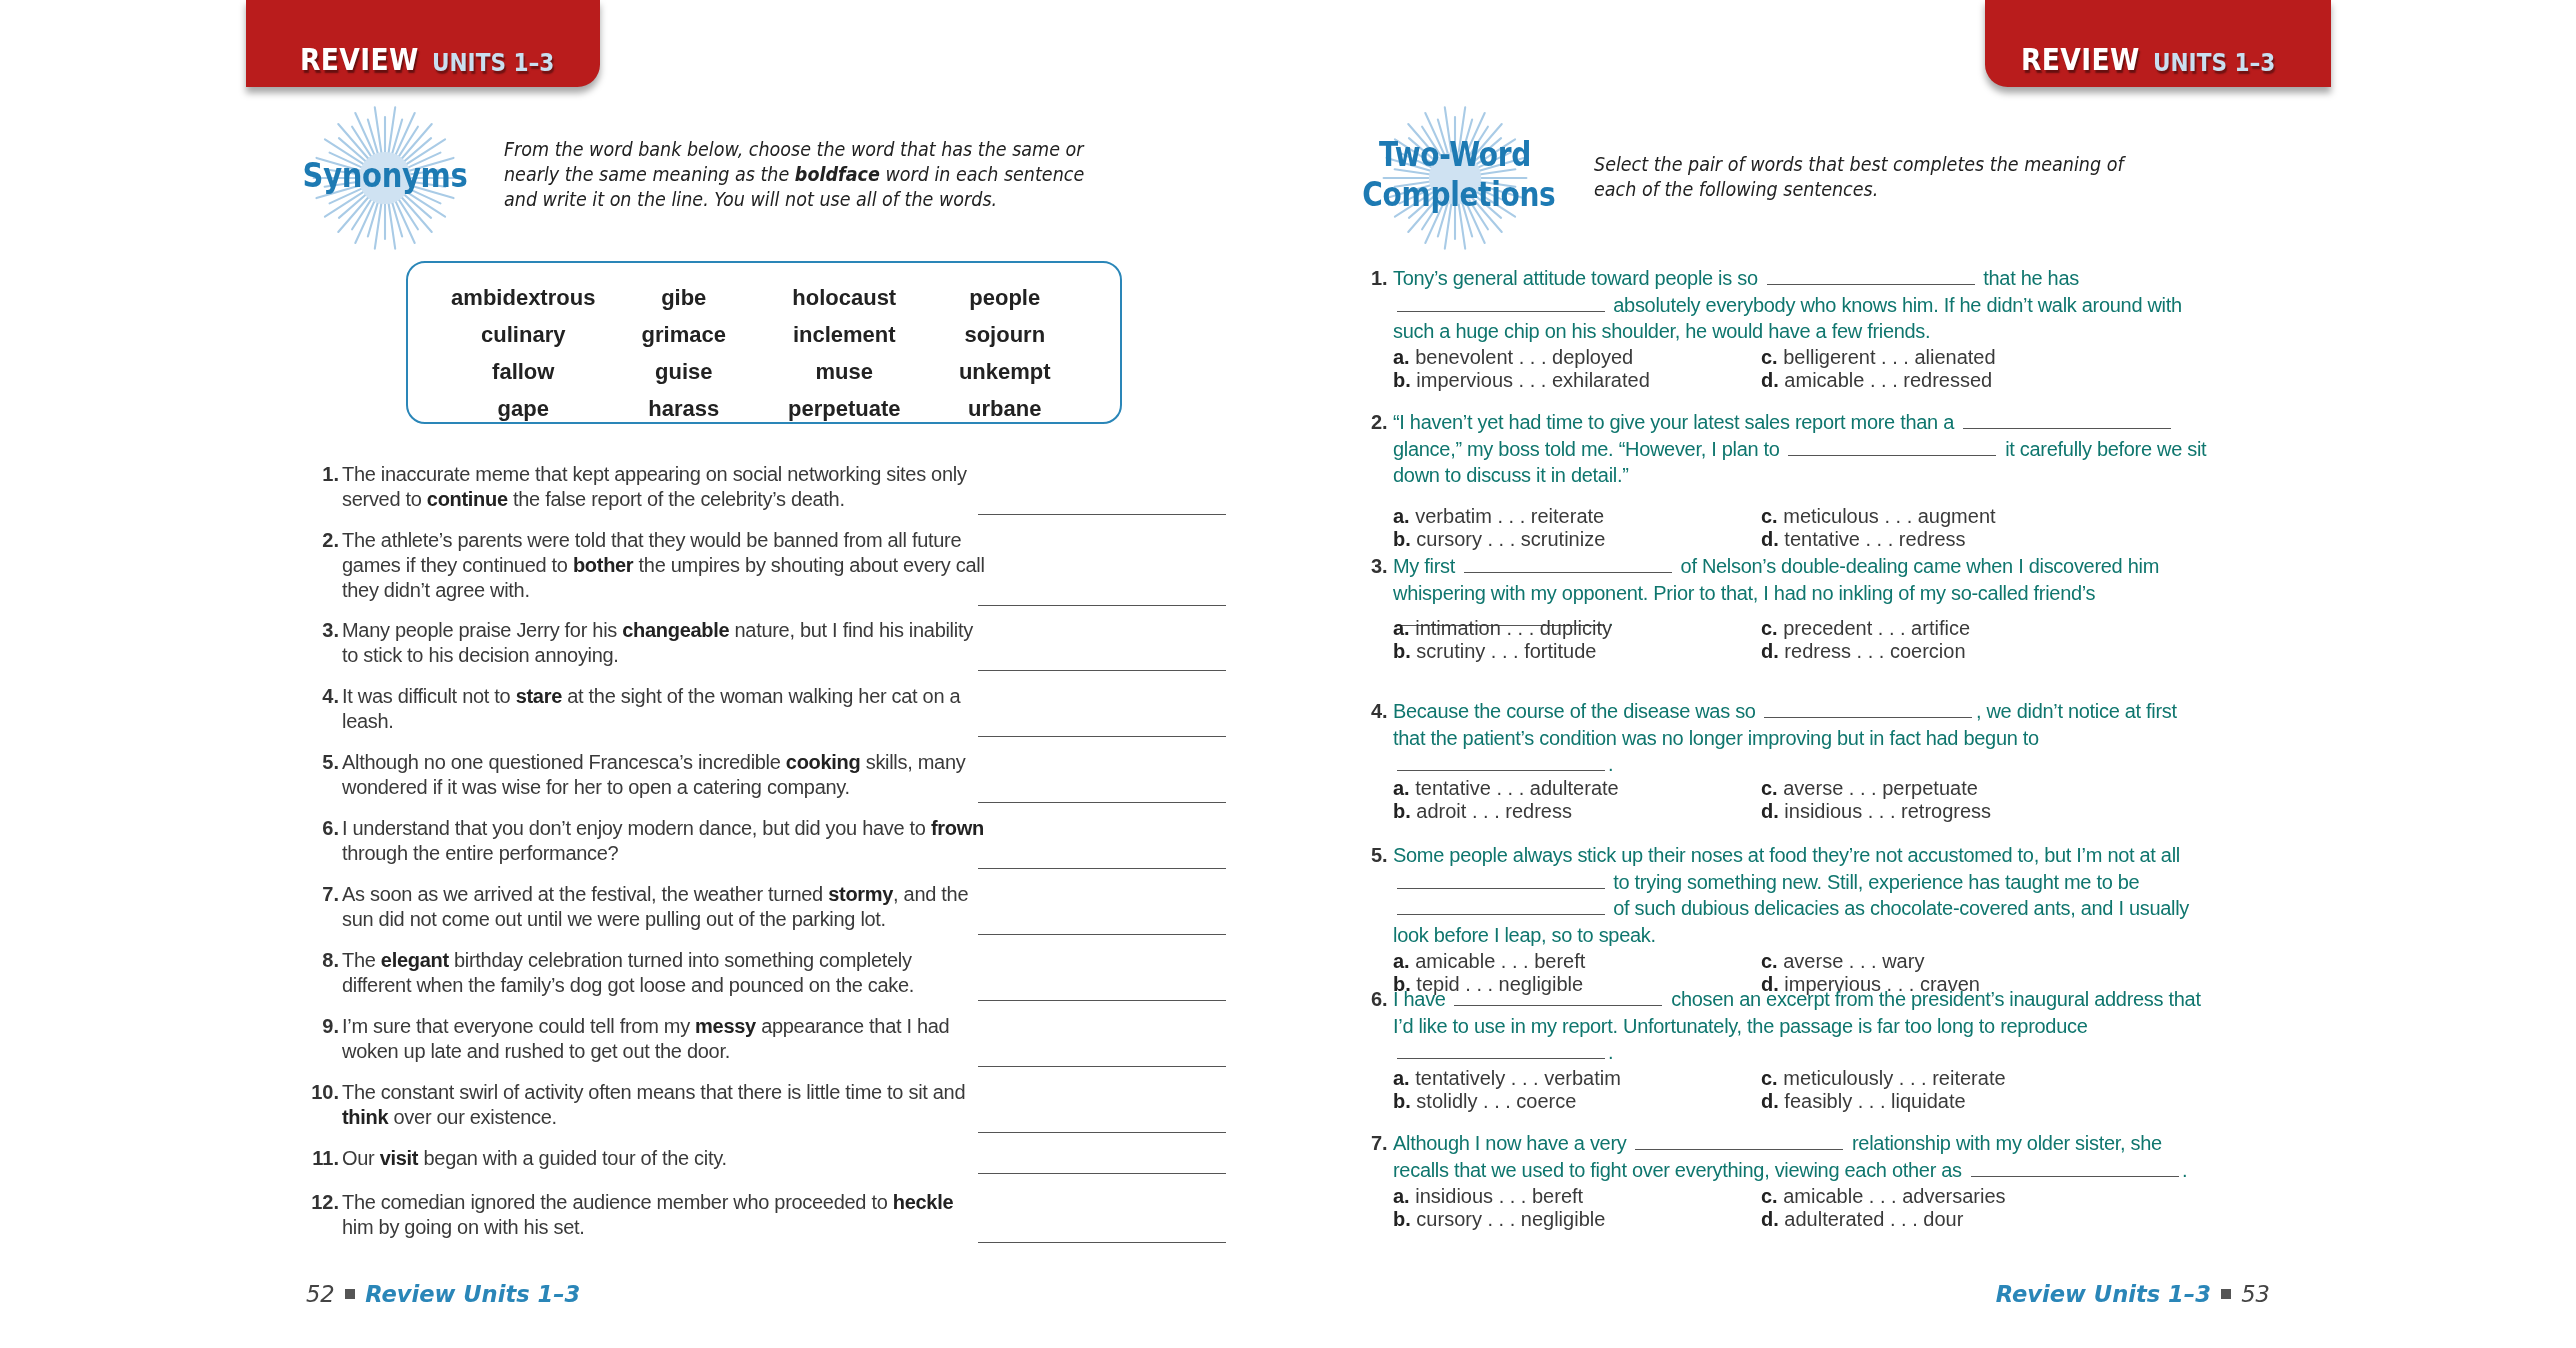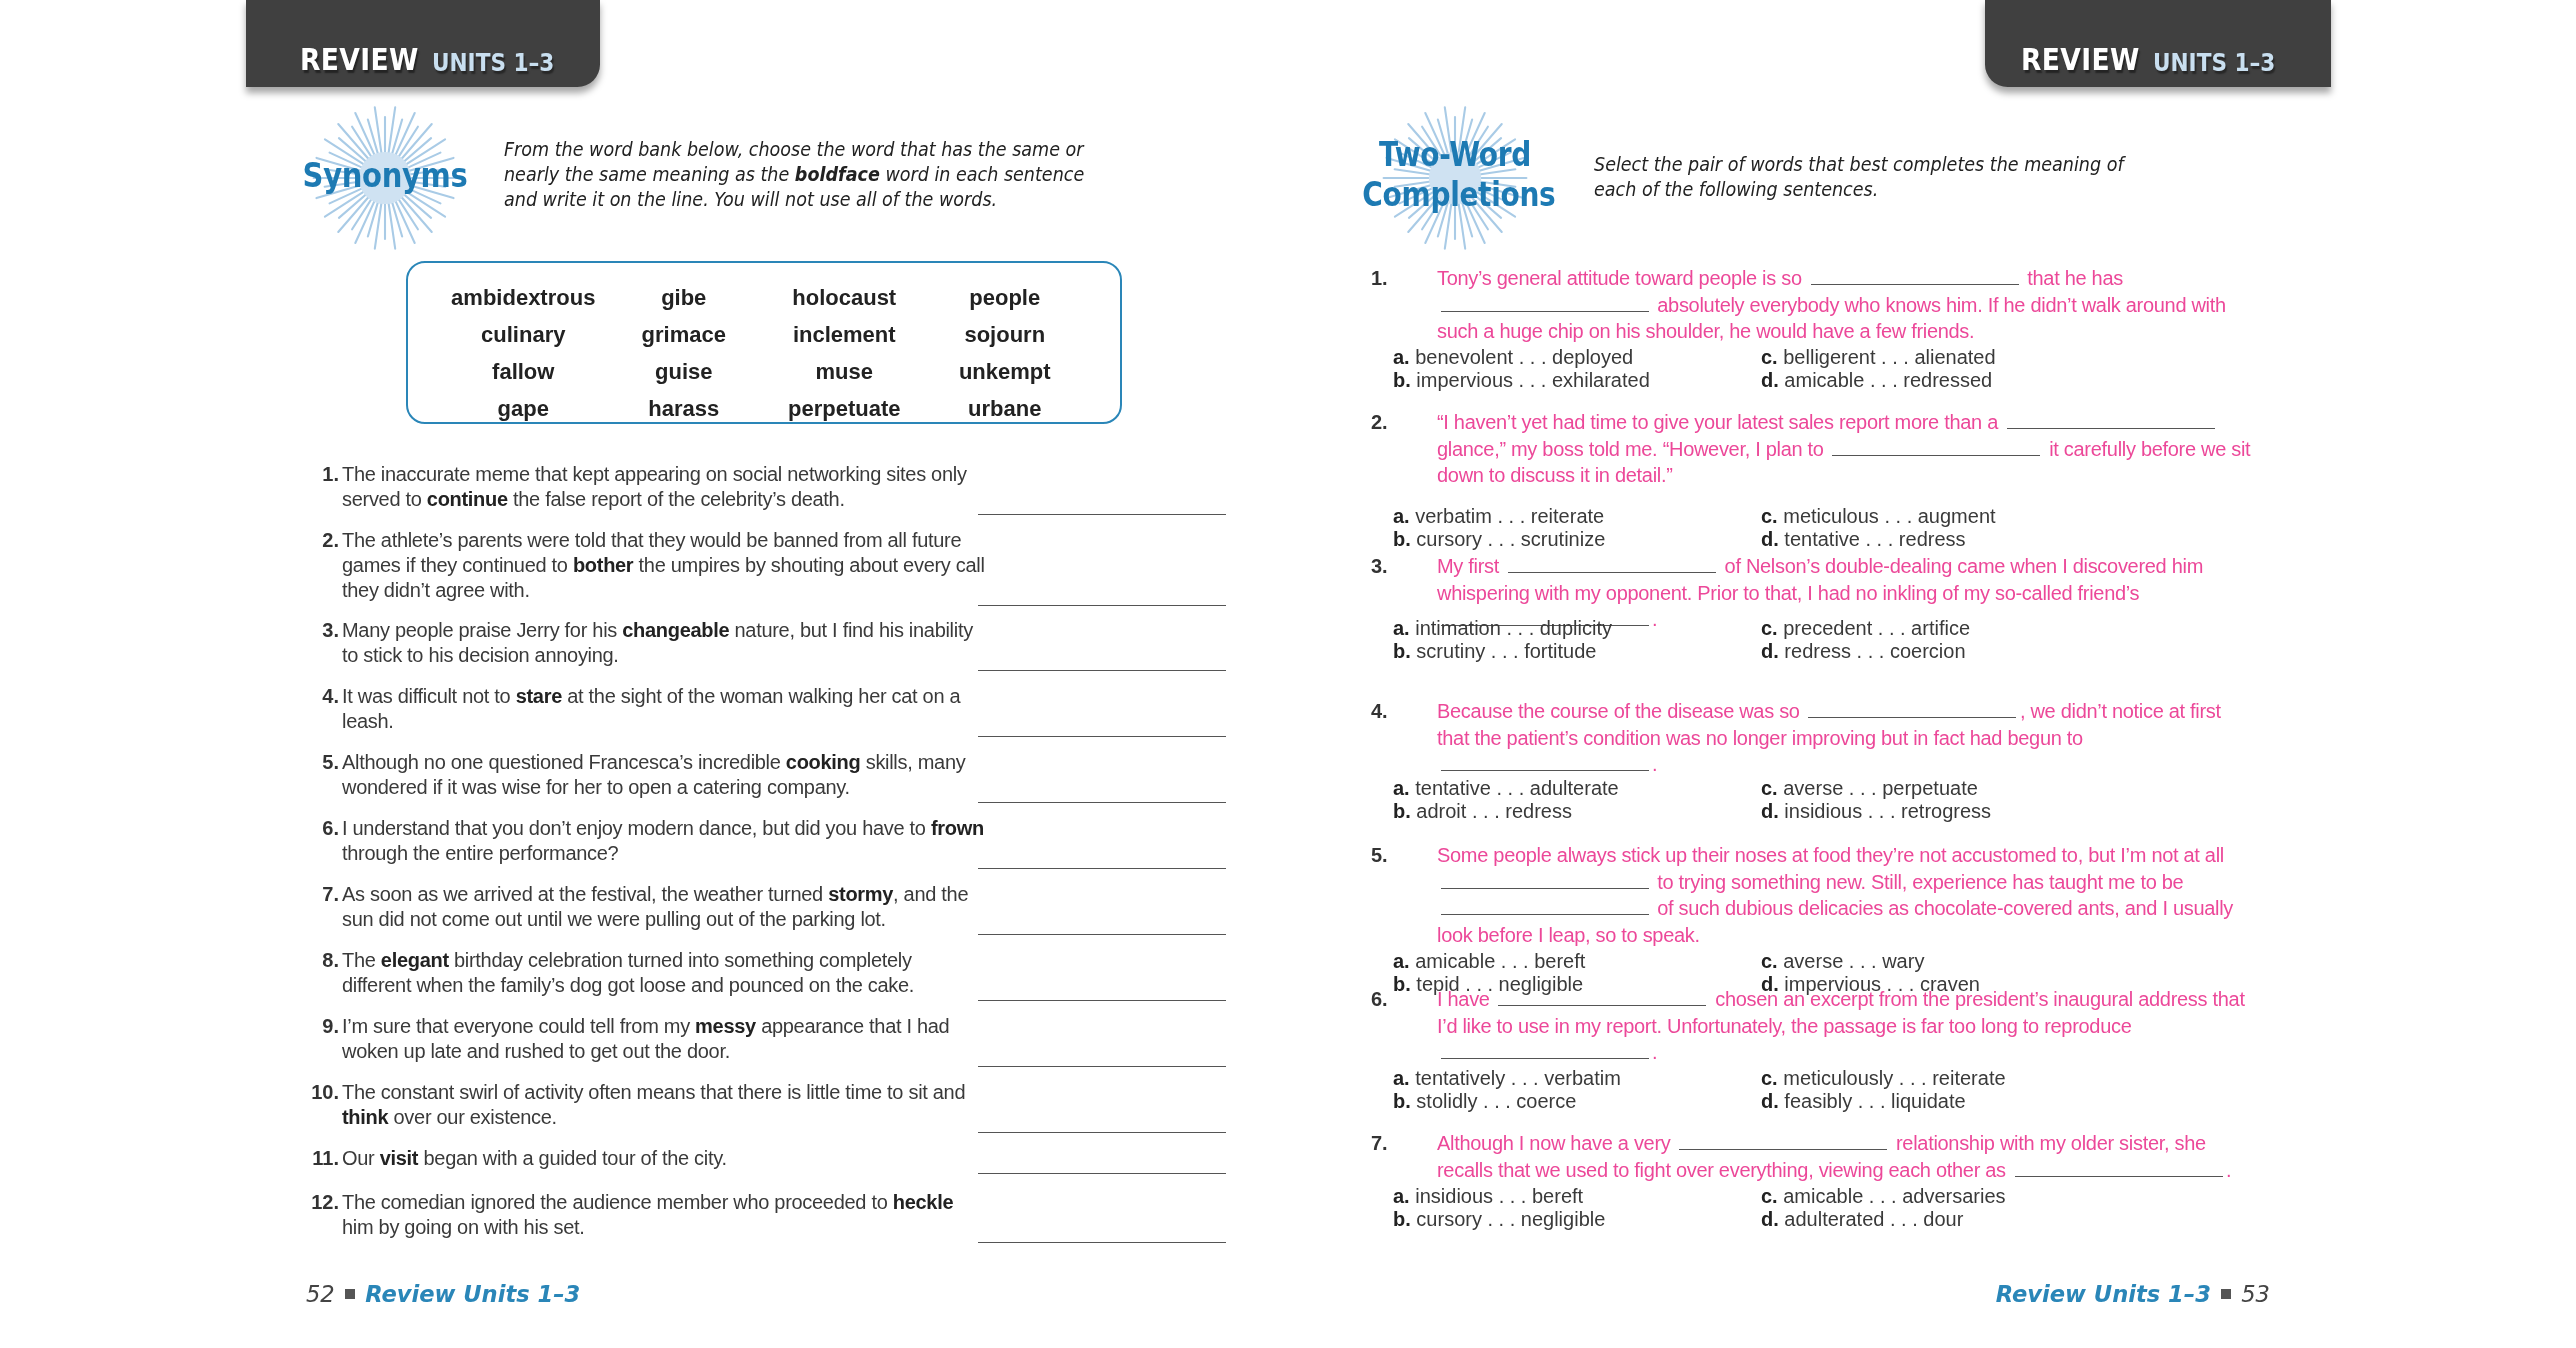--- a/index.html
+++ b/index.html
@@ -8,21 +8,21 @@
     background: #ffffff; color: #333333;
     font-family: "Liberation Sans", "DejaVu Sans", sans-serif;
   }
   .page { position: absolute; top: 0; height: 1349px; }
   .page.left { left: 0; width: 1288px; }
   .page.right { left: 1288px; width: 1288px; }
 
   
   .tab {
     position: absolute; top: 0; height: 87px;
-    background: #404040;
+    background: #b91c1c;
     box-shadow: 0 5.2px 7px rgba(0,0,0,0.35);
     display: flex; align-items: flex-end; padding-bottom: 10.4px; box-sizing: border-box;
   }
   .page.left .tab { left: 246px; width: 354px; border-bottom-right-radius: 22.6px; padding-left: 54px; }
   .page.right .tab { left: 697px; width: 346px; border-bottom-left-radius: 22.6px; padding-left: 36px; }
   .tab-review {
     font-family: "DejaVu Sans", sans-serif; font-weight: bold; font-size: 29.5px; color: #ffffff;
     letter-spacing: 0.4px; text-shadow: 1.7px 2.6px 1.7px rgba(0,0,0,0.45);
     transform: scaleX(0.9); transform-origin: left bottom; display: inline-block;
   }
@@ -70,21 +70,21 @@
   .syn-item { position: absolute; left: 0; width: 921px; }
   .syn-num { position: absolute; left: 0; width: 28px; text-align: right; font-weight: bold; font-size: 20px; line-height: 25px; color: #333; }
   .syn-text { position: absolute; left: 31px; width: 643px; font-size: 20px; line-height: 25px; color: #3a3a3a; letter-spacing: -0.3px; }
   .syn-text b { color: #222; }
   .answer-line { position: absolute; left: 667px; width: 248px; border-bottom: 1.7px solid #555; height: 0; }
 
   
   .tw-list { position: absolute; left: 77px; top: 265px; width: 851px; }
   .tw-item { position: absolute; left: 0; width: 851px; }
   .tw-num { position: absolute; left: 0; width: 22.6px; text-align: right; font-weight: bold; font-size: 20px; line-height: 26px; color: #333; }
-  .tw-text { position: absolute; left: 28px; width: 816px; font-size: 20px; line-height: 26.5px; color: #ec4899; letter-spacing: -0.3px; margin-left: 44px; }
+  .tw-text { position: absolute; left: 28px; width: 816px; font-size: 20px; line-height: 26.5px; color: #0f766e; letter-spacing: -0.3px; }
   .blank { display: inline-block; width: 208px; border-bottom: 1.7px solid #555; height: 15.6px; vertical-align: baseline; margin: 0 3.5px; }
   .choices { position: absolute; left: 28px; width: 816px; font-size: 20px; line-height: 23.4px; color: #3a3a3a; display: grid; grid-template-columns: 368px 365px; }
   .choices b { color: #222; }
 
   
   .footer { position: absolute; top: 1281px; font-style: italic; font-size: 22.6px; font-family: "DejaVu Sans", sans-serif; display: flex; align-items: center; gap: 10px; }
   .footer .num { color: #444; }
   .footer .sq { width: 10.4px; height: 10.4px; background: #555; display: inline-block; }
   .footer .label { color: #2a86b8; font-weight: bold; }
   .page.left .footer { left: 306px; }

